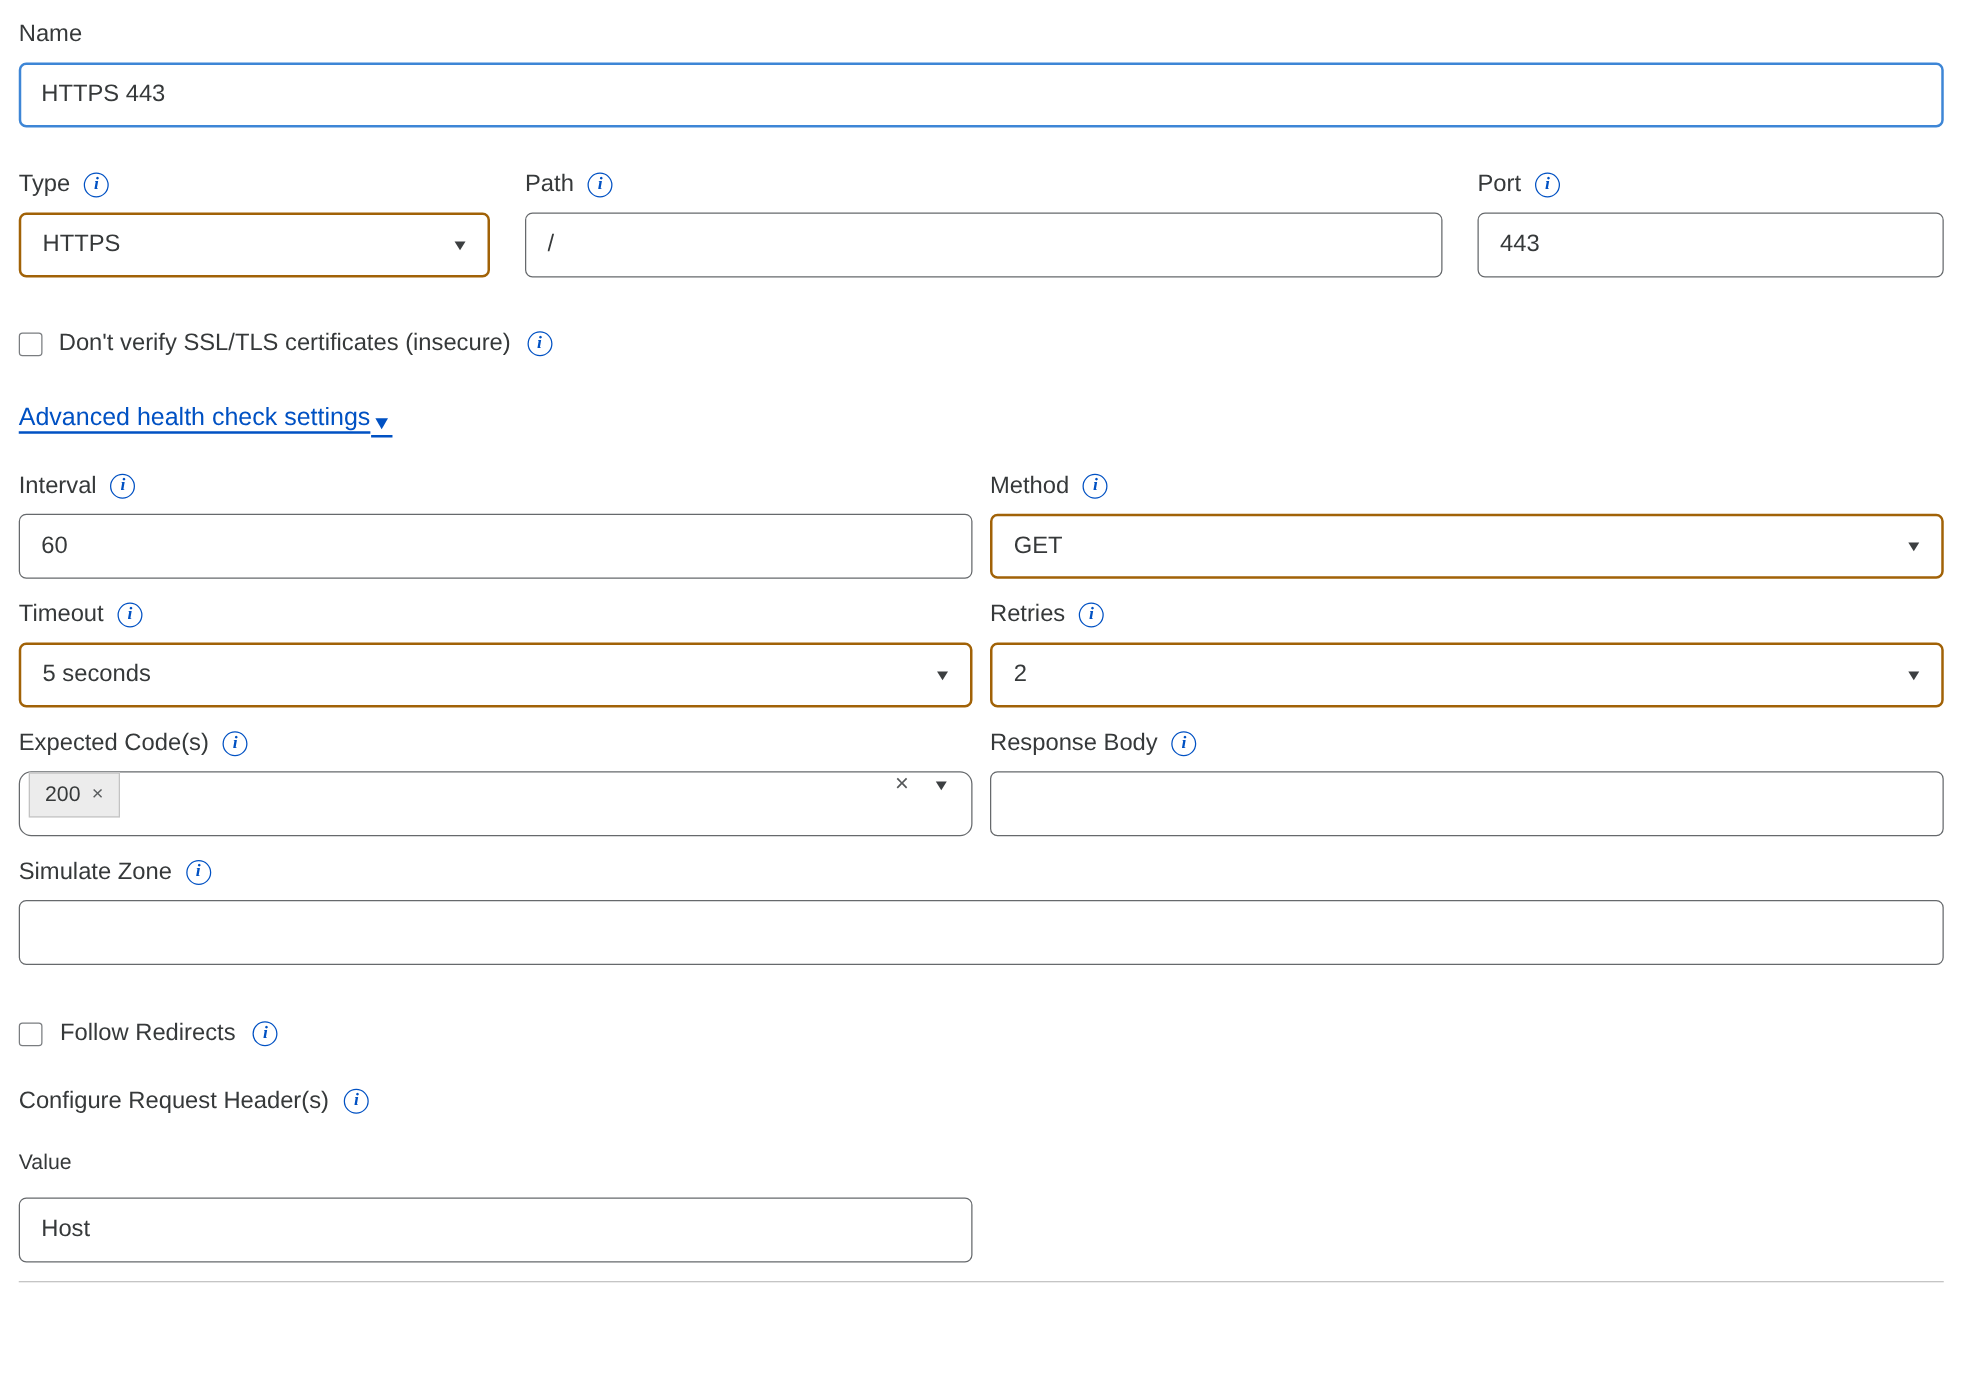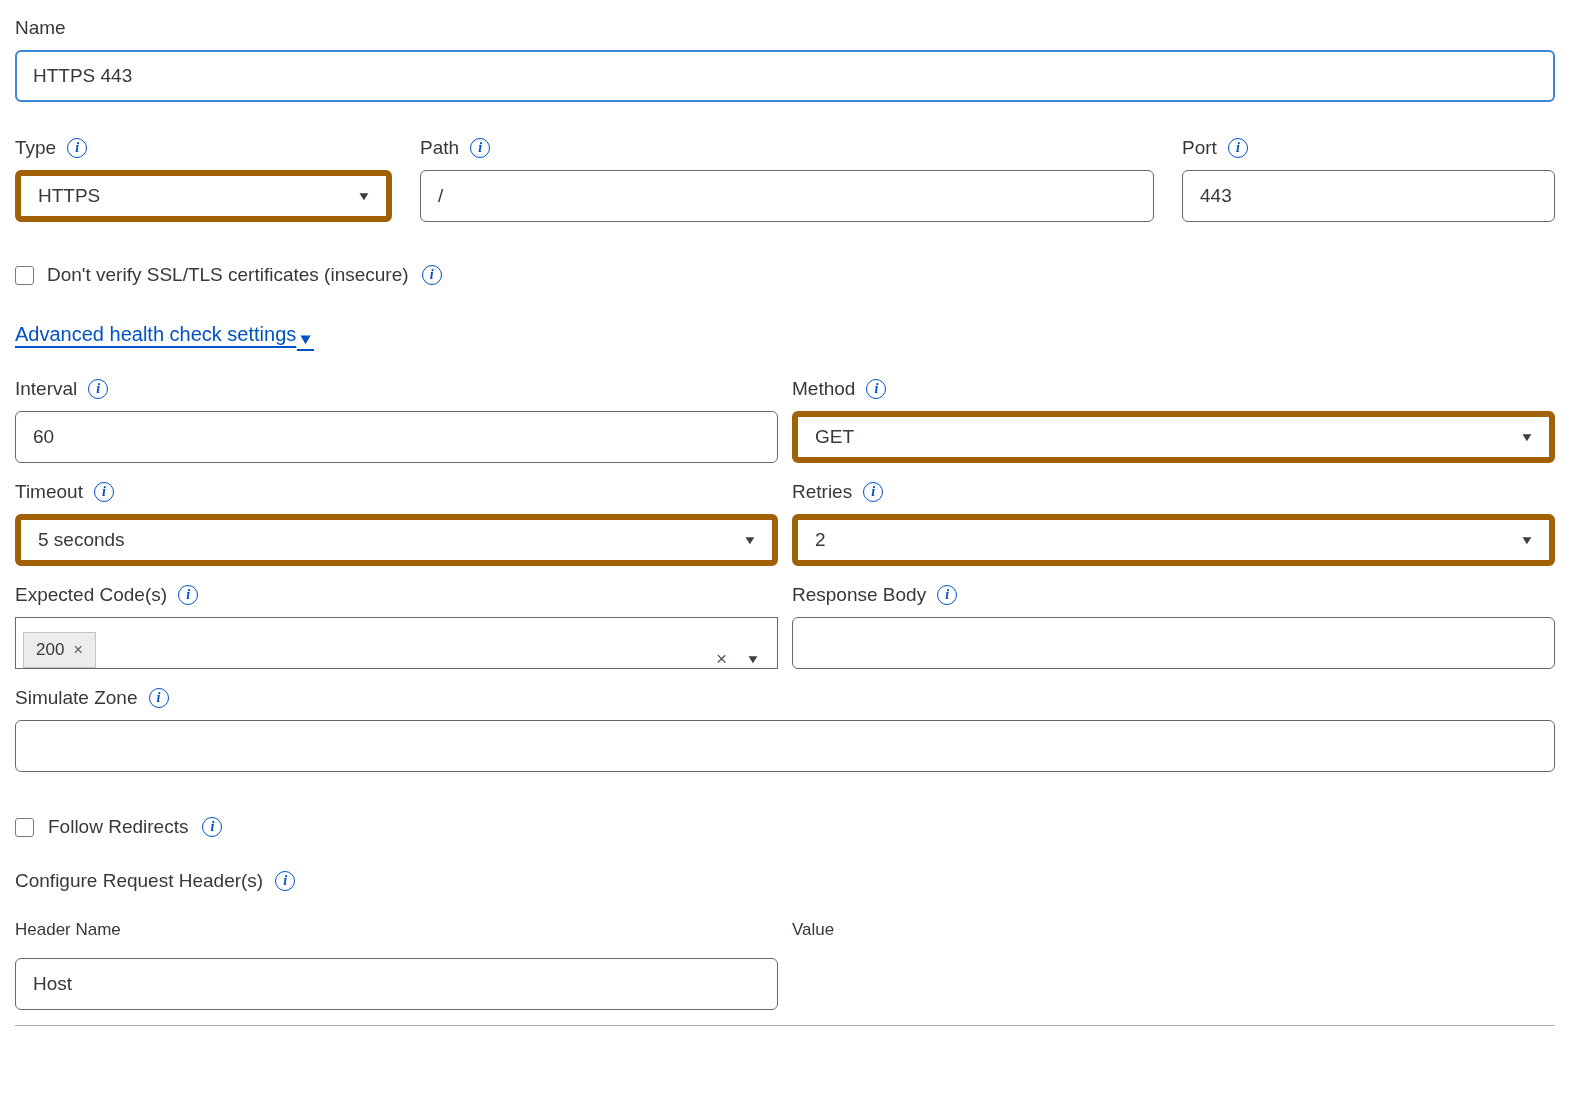--- a/index.html
+++ b/index.html
@@ -50,21 +50,21 @@
     color: #36393a;
     padding: 0 17px;
     outline: none;
     display: block;
   }
   input.field::placeholder { color: #797d80; }
   .field-focus { border: 2px solid #3e86d6; padding: 0 16px; }
 
   .selectbox {
     height: 52px;
-    border: 6px solid #a16207;
+    border: 2px solid #a16207;
     border-radius: 6px;
     background: #fff;
     display: flex;
     align-items: center;
     justify-content: space-between;
     padding: 0 16px 0 17px;
     font-size: 19px;
     cursor: pointer;
   }
   .caret {
@@ -128,23 +128,23 @@
     margin-left: 2px;
     transform: translateY(1px) scaleX(1.15);
     text-decoration: none;
     display: inline-block;
   }
   .add-link { font-size: 19px; text-decoration-thickness: 2px; }
 
   .multiselect {
     height: 52px;
     border: 1px solid #66696c;
-    border-radius: 0;
+    border-radius: 10px;
     display: flex;
-    align-items: flex-end;
+    align-items: flex-start;
     padding: 0 18px 0 7px;
     cursor: text;
   }
   .tag {
     background: #ececec;
     border: 1px solid #c3c3c3;
     padding: 6px 12px;
     font-size: 17px;
     color: #36393a;
     display: inline-flex;
@@ -297,23 +297,20 @@
     </div>
   </div>
 
   <div class="section-title mt-configure">
     <span>Configure Request Header(s)</span>
     <span class="info-icon">i</span>
   </div>
 
   <div class="row2 mt-hdr-labels">
     <div class="label label-sm">
-      <span>Header Name</span>
-    </div>
-    <div class="label label-sm">
       <span>Value</span>
     </div>
   </div>
   <div class="row2 mt-hdr-inputs">
     <input class="field" type="text" value="Host" style="">
   </div>
 
 
   <div class="divider mt-divider"></div>
 

